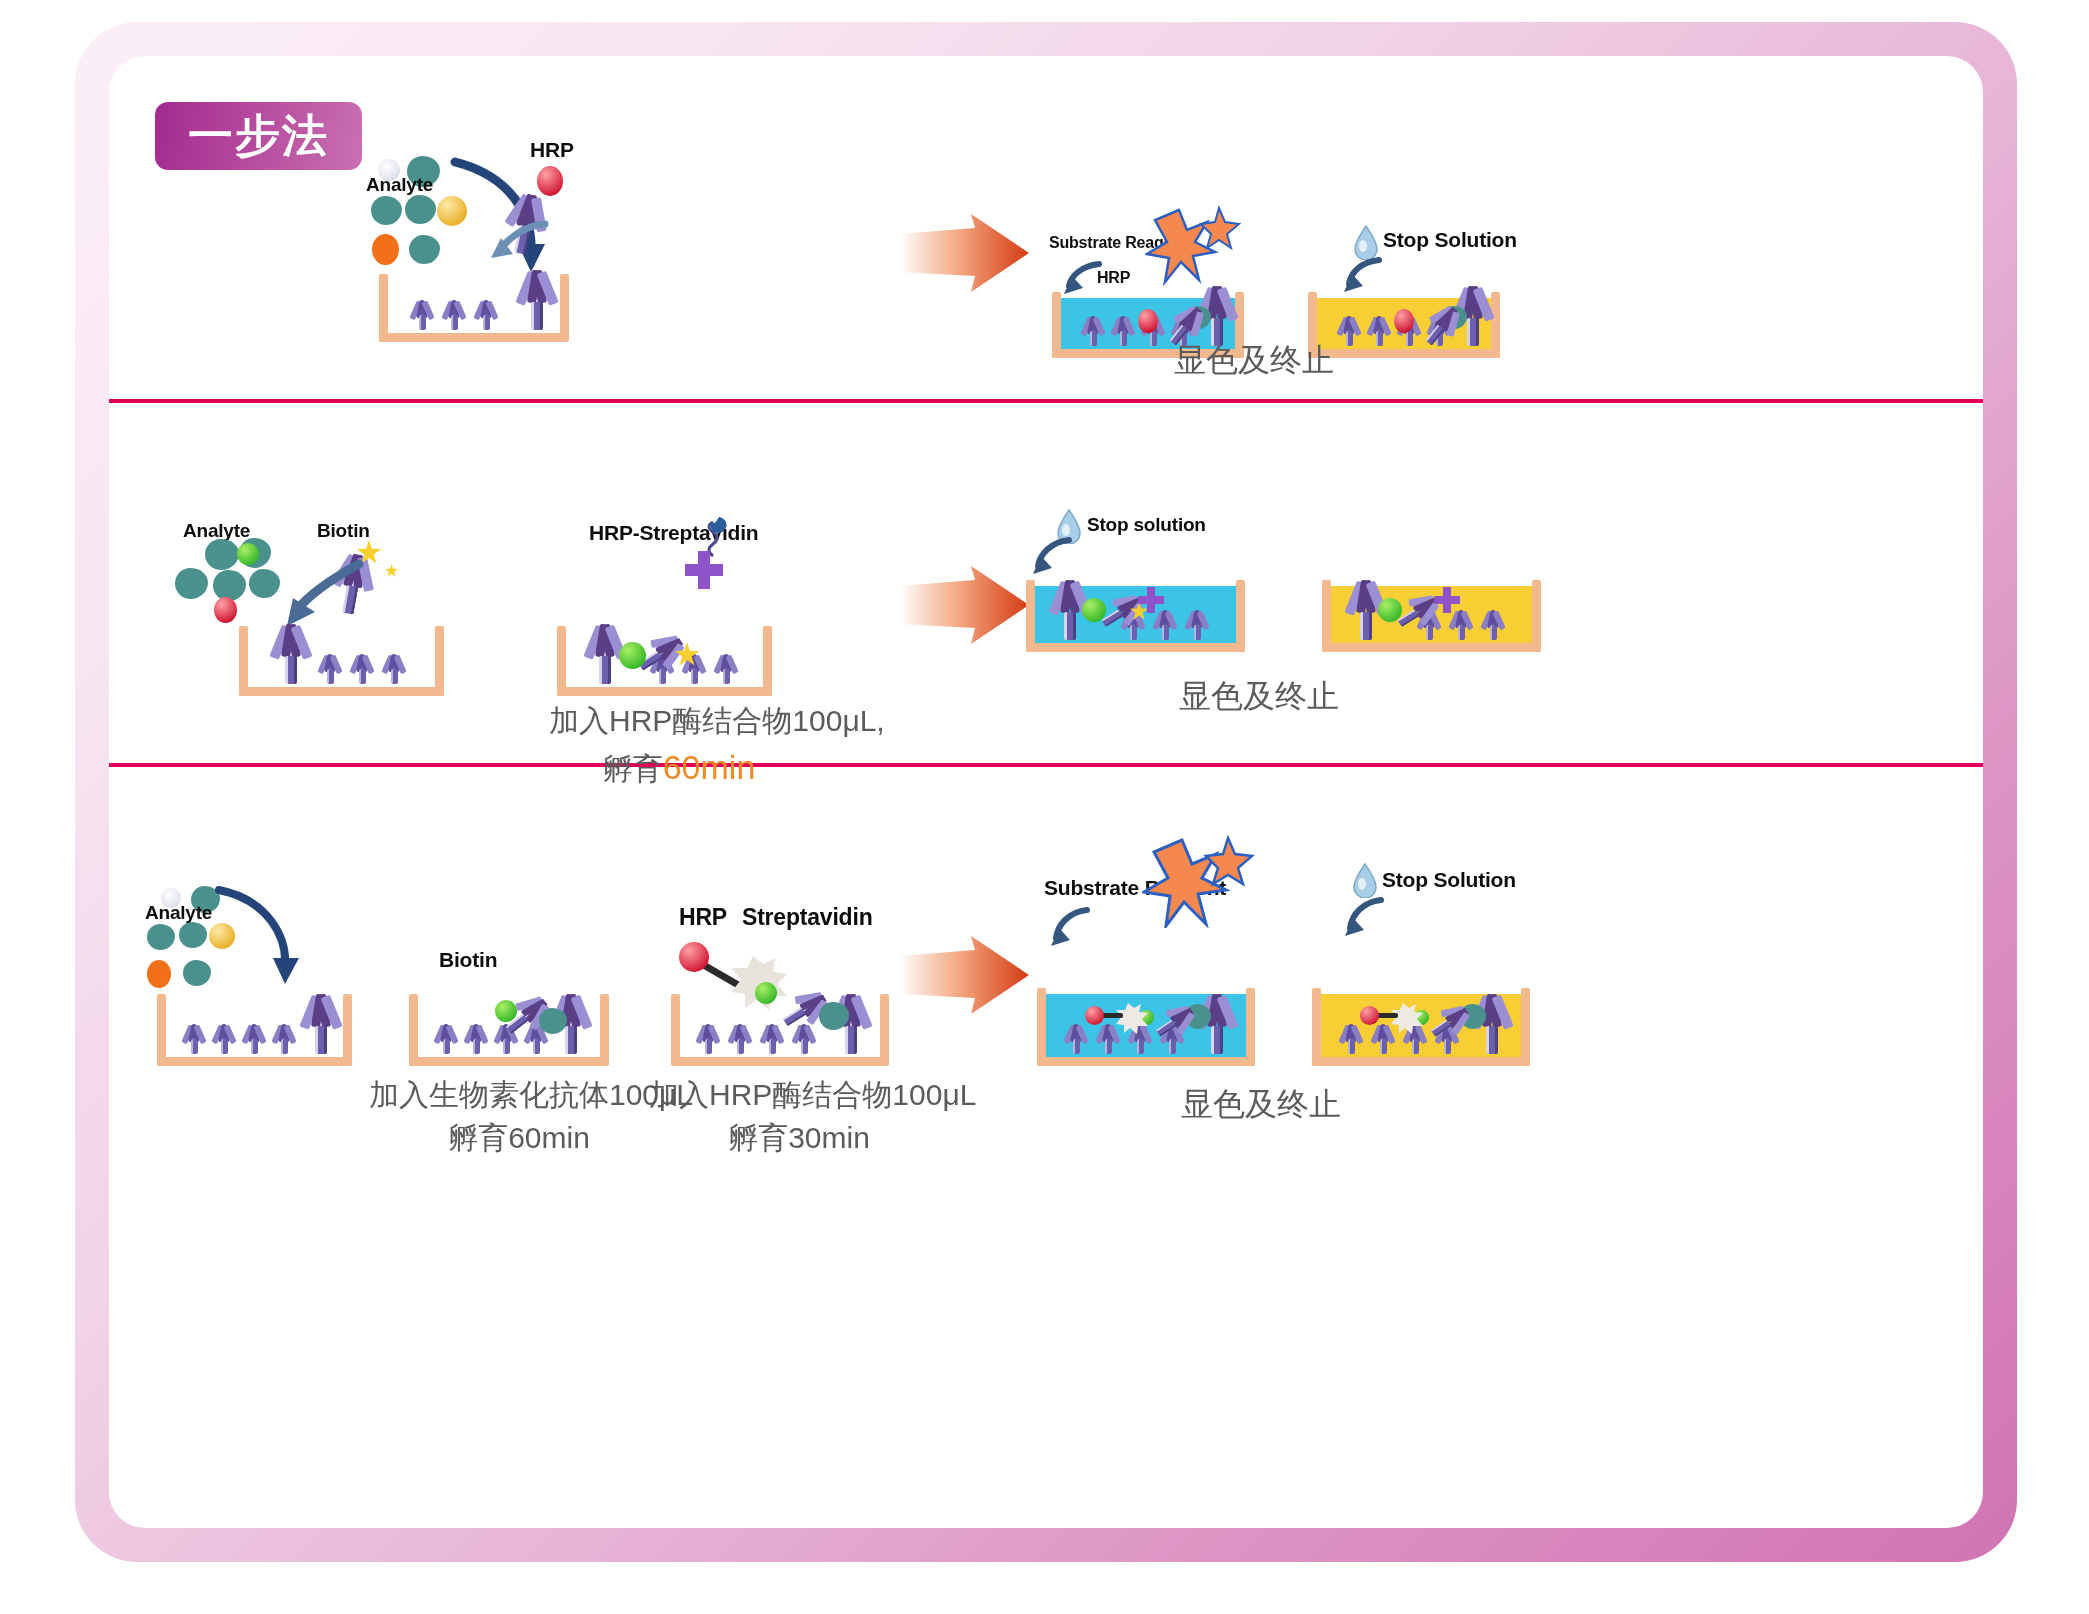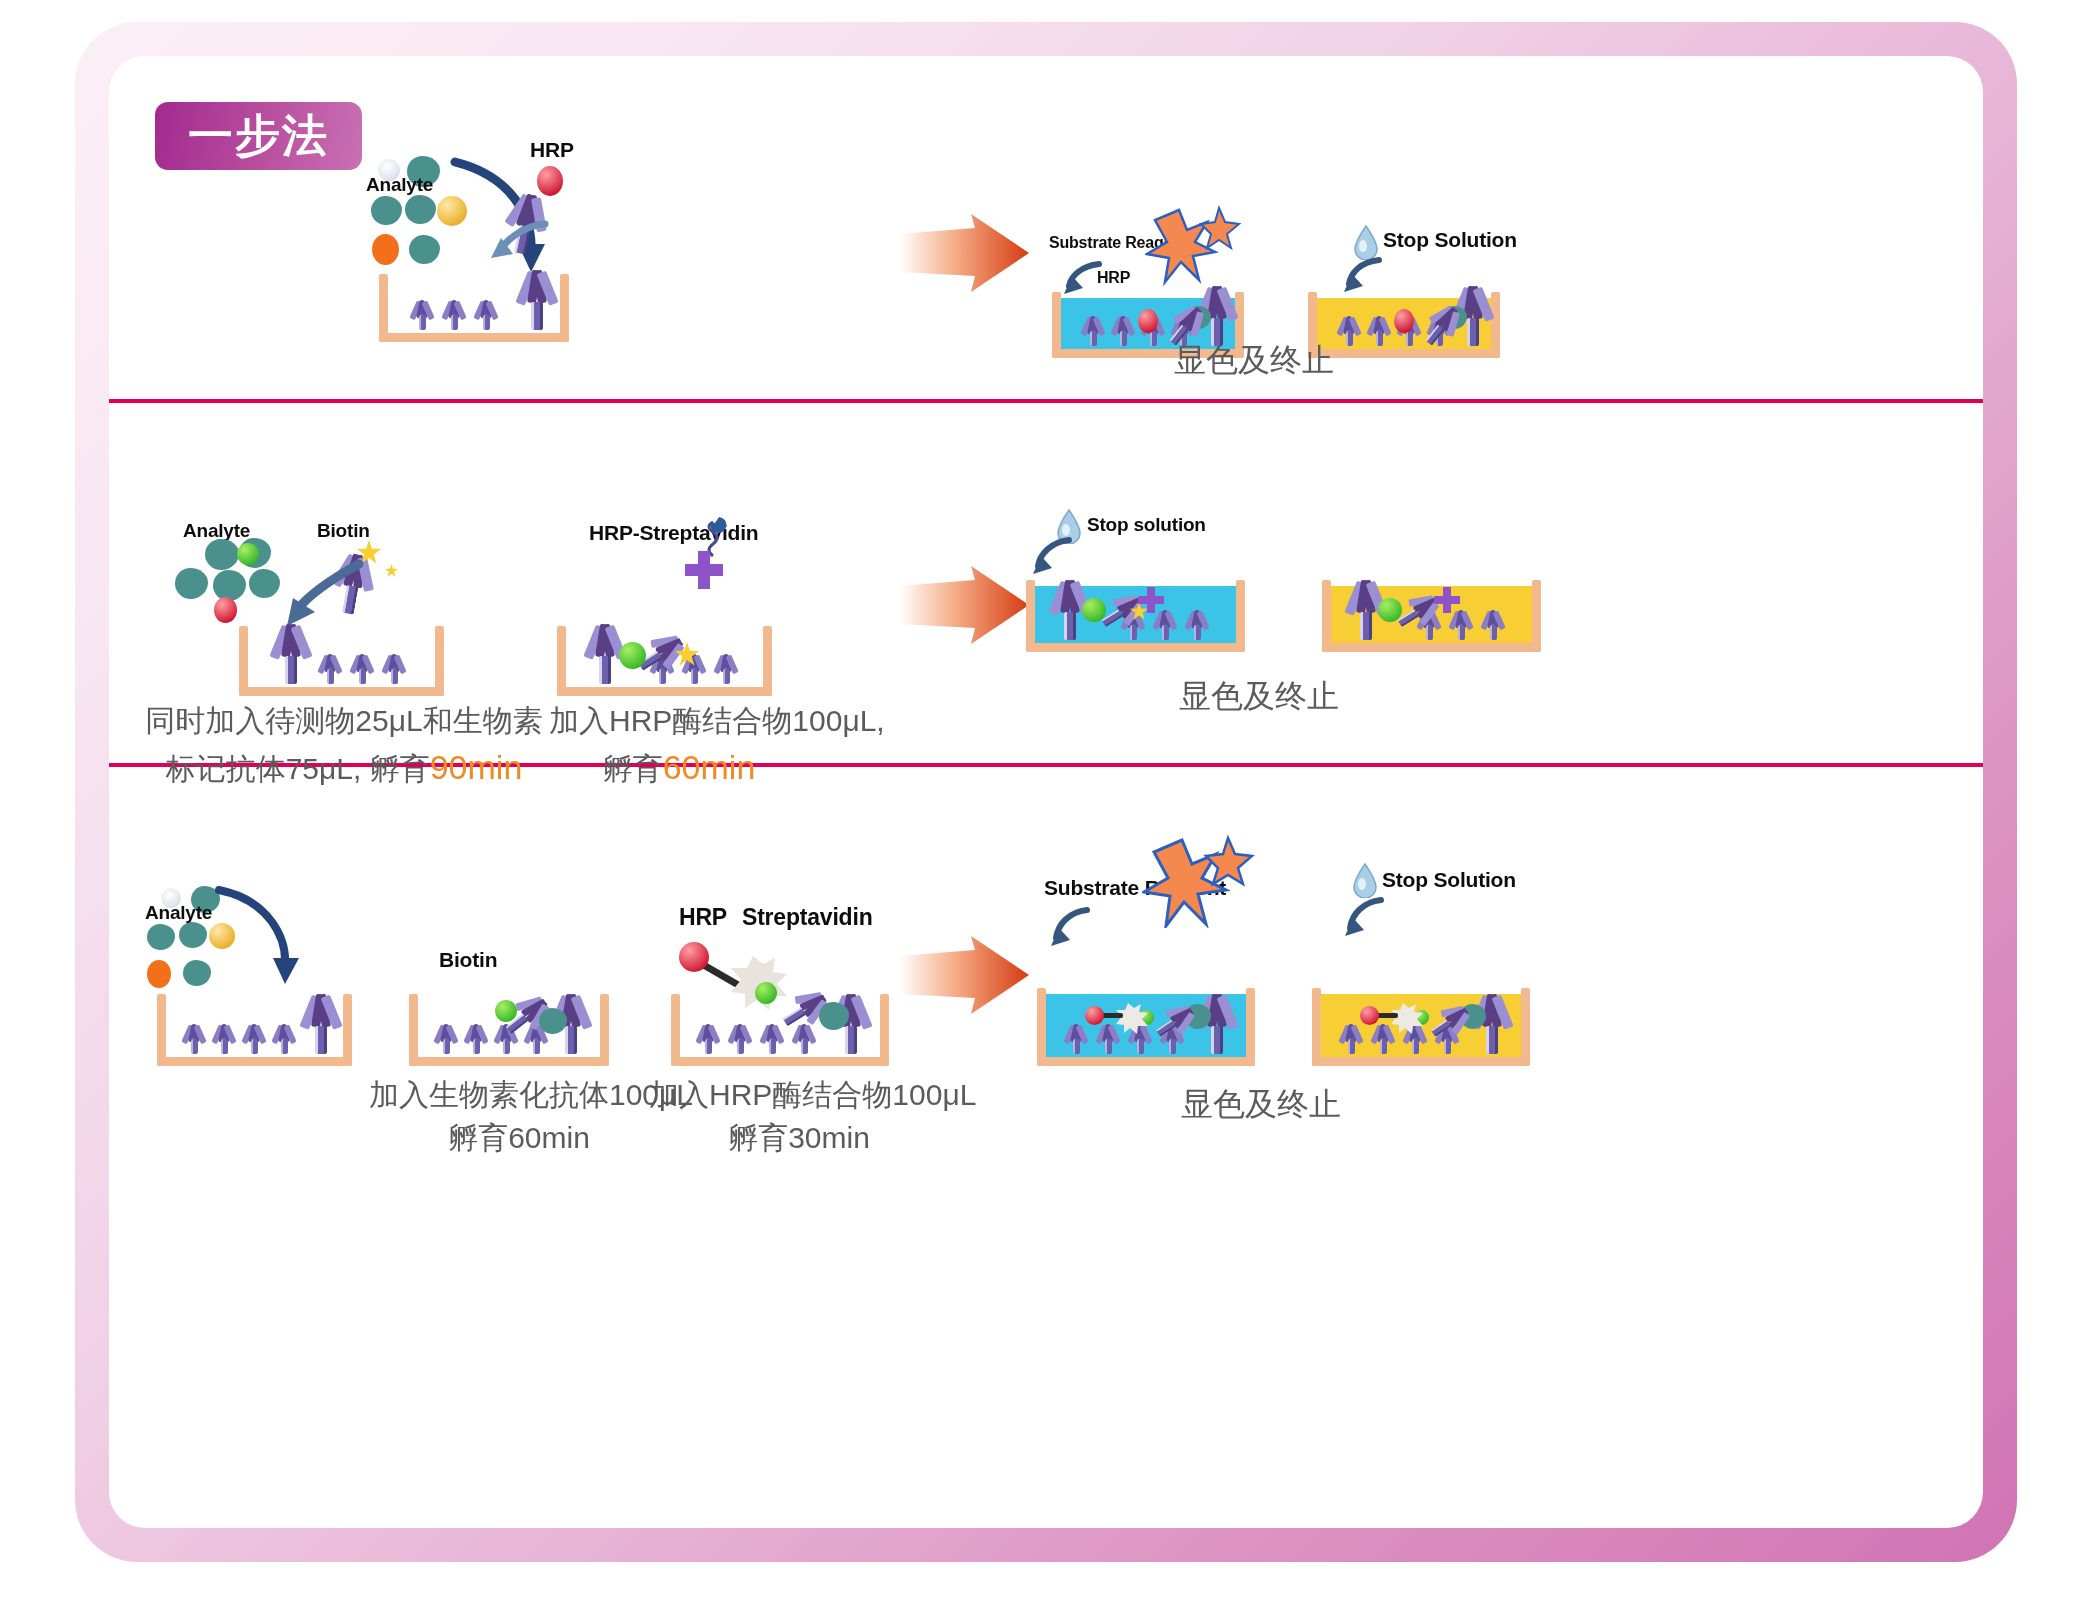--- a/index.html
+++ b/index.html
@@ -462,24 +462,20 @@
         </div>
     <div class="ab lg" style="left:30px;">
           <i class="a1"></i>
           <i class="a2"></i>
           <i class="a3"></i>
           <i class="a4"></i>
           <i class="st"></i>
         </div>
   </div>
 
-  <div class="caption center" style="left:20px; top:644px; width:430px;">
-    <div><span>同时加入待测物25μL和生物素</span></div>
-    <div><span>标记抗体75μL, 孵育</span><span class="t-orange">90min</span></div>
-  </div>
 
   <span class="artlabel sz21" style="left:480px; top:465px;">HRP-Streptavidin</span>
   <div class="well" style="left:448px; top:570px; width:215px; height:70px;">
     <div class="rim-l"></div>
         <div class="rim-r"></div>
         <div class="floor"></div>
     <div class="ab sm" style="left:92px;">
           <i class="a1"></i>
           <i class="a2"></i>
           <i class="a3"></i>

